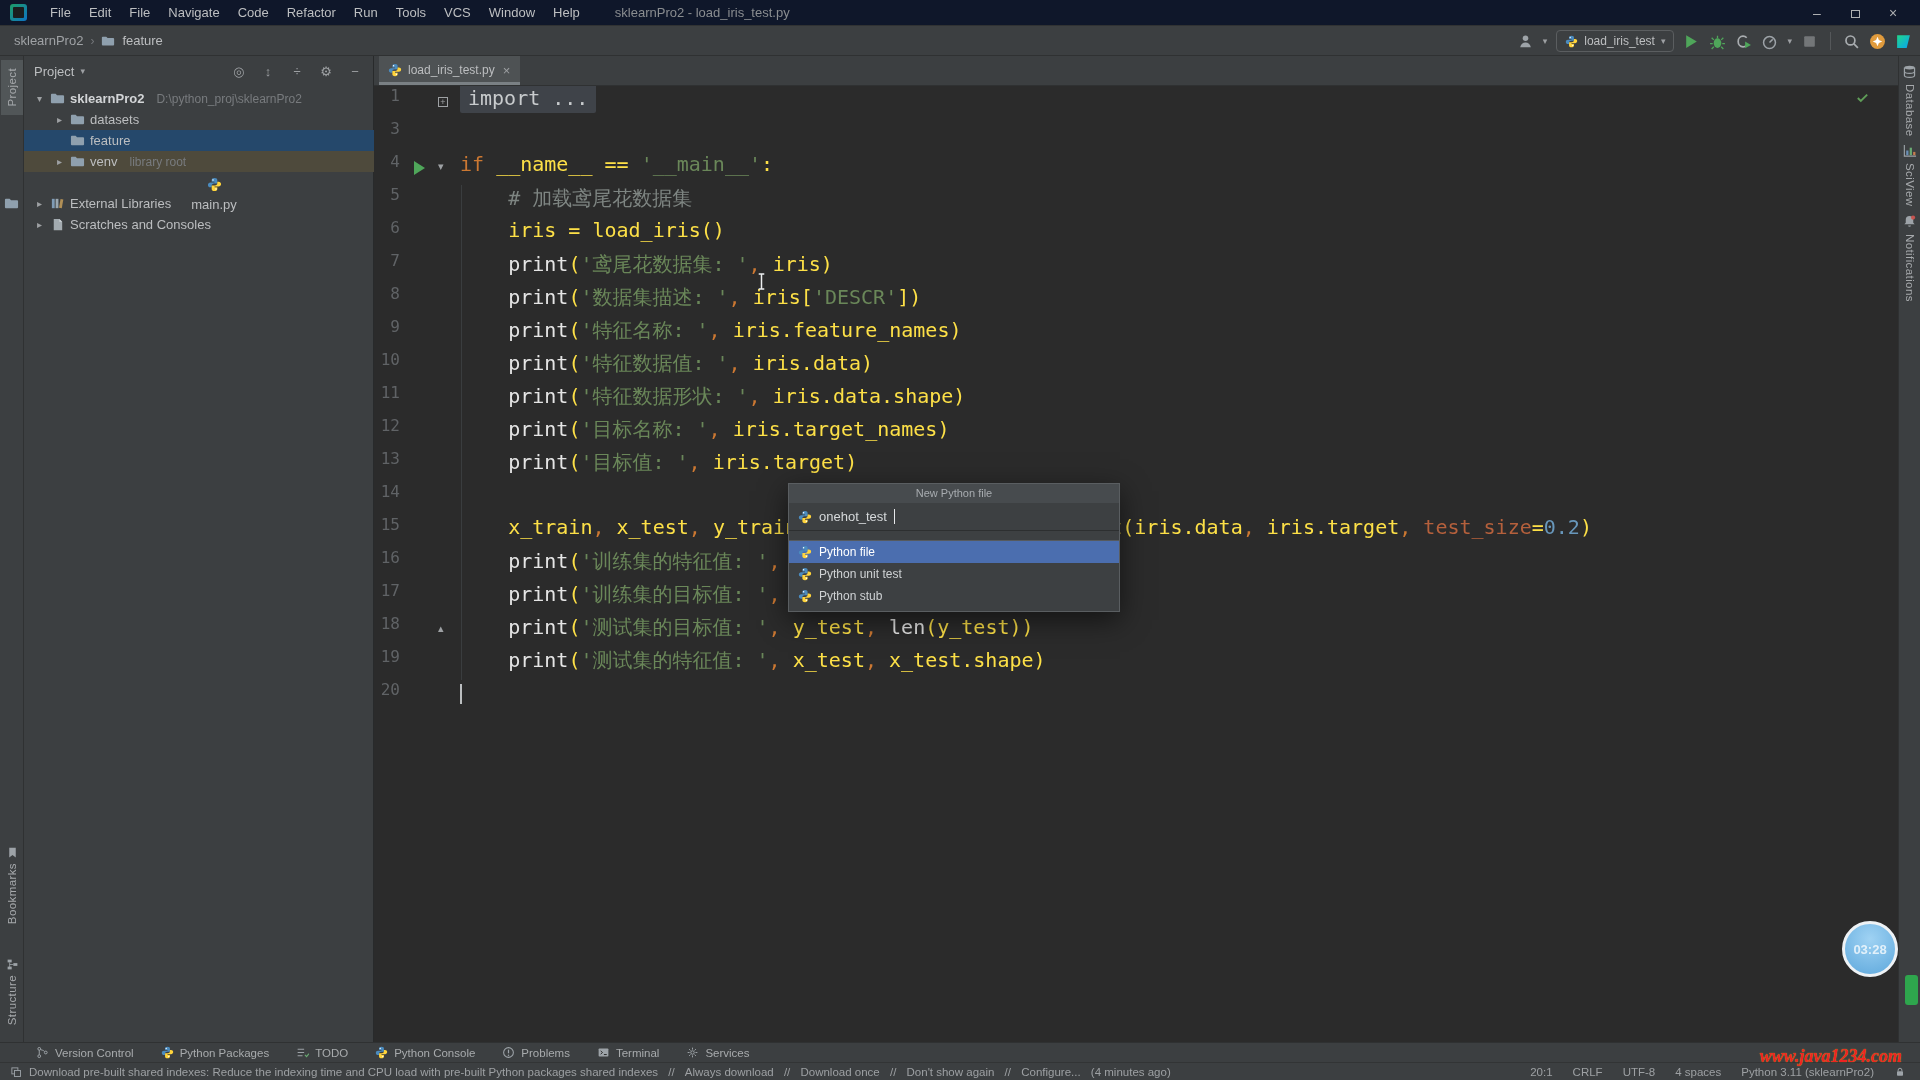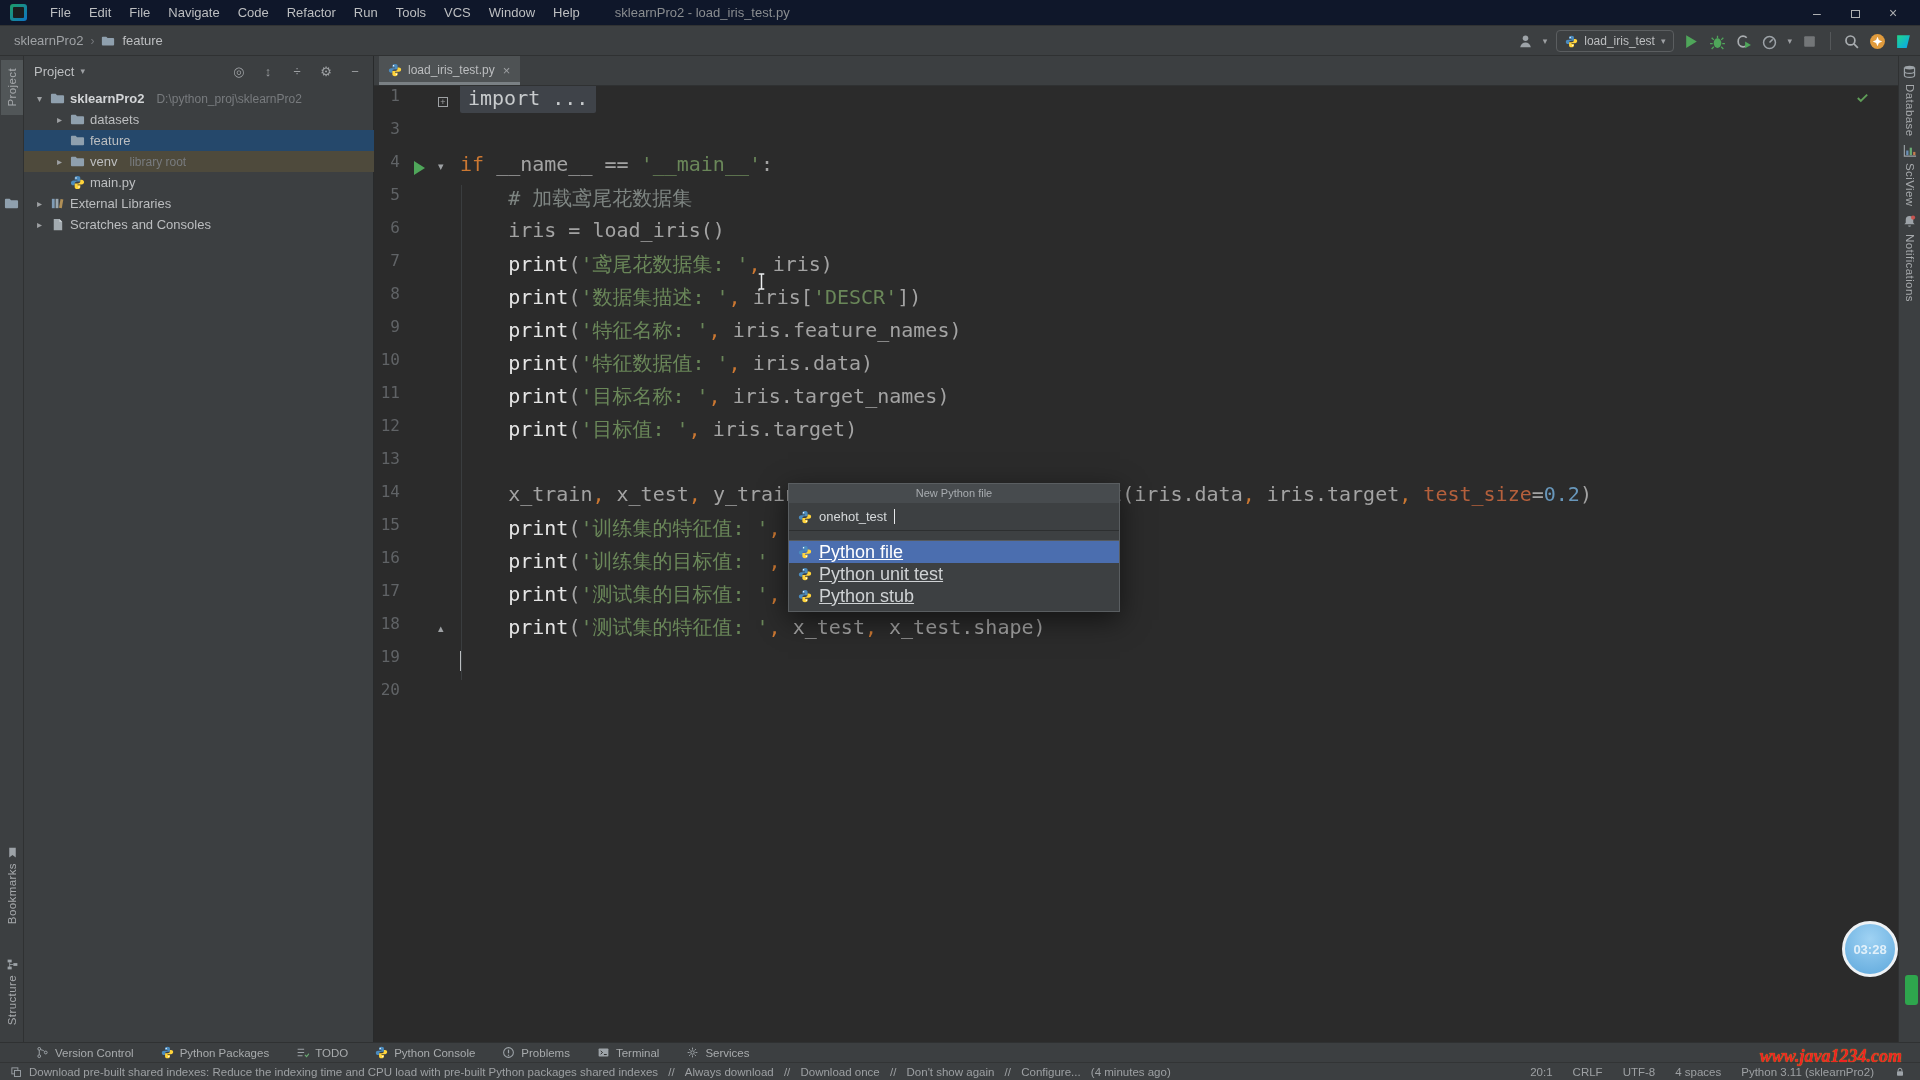--- a/index.html
+++ b/index.html
@@ -78,21 +78,21 @@
     color:#606366; font:16px "DejaVu Sans Mono", monospace; }
   #gmarks { position:absolute; left:0; top:0; }
   .grun { position:absolute; left:40px; width:0; height:0;
     border-left:11px solid #4fa65a; border-top:7px solid transparent; border-bottom:7px solid transparent; }
   .gfold { position:absolute; left:64px; color:#9ea1a4; font-size:11px; }
   .gfoldbox { position:absolute; left:64px; width:10px; height:10px; border:1px solid #9ea1a4;
     color:#9ea1a4; font-size:9px; line-height:8px; text-align:center; }
   #code { position:absolute; left:0; top:0; width:1524px; }
   .code-line { height:33px; line-height:33px; padding-left:86px; white-space:pre;
     font:20px "DejaVu Sans Mono", monospace; color:#a9b7c6; }
-  .tk-d { color:#a3a3a3; } .tk-k { color:#cc7832; } .tk-s { color:#6a8759; }
+  .tk-d { color:#fde047; } .tk-k { color:#cc7832; } .tk-s { color:#6a8759; }
   .tk-c { color:#7e8582; } .tk-b { color:#e5e5e5; } .tk-n { color:#6897bb; }
   .tk-p { color:#b5603c; } .tk-o { color:#cc7832; }
   .tk-fold { background:#3f4349; color:#c8cbcd; padding:3px 8px; border-radius:2px; }
   .indent-guide { position:absolute; left:87px; top:99px; width:1px; height:495px; background:#3a3d3f; }
   .text-caret { display:inline-block; width:2px; height:20px; background:#bbbec0; vertical-align:middle; }
   .check { position:absolute; right:28px; top:4px; width:15px; height:15px; }
   .ibeam { position:absolute; left:381px; top:186px; width:13px; height:19px; z-index:40; }
 
   
   .rightstrip { position:absolute; right:0; top:56px; width:22px; height:986px; background:#3c3f41;
@@ -107,21 +107,21 @@
   .pu-title { height:19px; line-height:19px; text-align:center; background:#474b4e;
     color:#a8acb0; font-size:11px; }
   .pu-input { height:28px; display:flex; align-items:center; gap:7px; padding:0 9px;
     border-bottom:1px solid #2d2f30; }
   .pu-input .val { color:#d6d9db; font-size:13px; }
   .pu-input .icon { width:14px; height:14px; }
   .pu-caret { width:1px; height:15px; background:#e6e8ea; }
   .pu-gap { height:9px; }
   .pu-sep { height:1px; background:#565a5e; }
   .pu-opt { height:22px; display:flex; align-items:center; gap:7px; padding:0 9px; }
-  .pu-opt .lbl { color:#cfd2d4; font-size:18px;text-decoration:underline; }
+  .pu-opt .lbl { color:#cfd2d4; font-size:12px; }
   .pu-opt.selected { background:#4b6eaf; }
   .pu-opt.selected .lbl { color:#ffffff; }
   .pu-opt .icon { width:14px; height:14px; }
   .pu-pad { height:4px; }
 
   
   .bottombar { position:absolute; left:0; top:1042px; width:1920px; height:20px; background:#3c3f41;
     border-top:1px solid #2f3132; display:flex; align-items:center; padding-left:36px; gap:27px; z-index:10; }
   .bb-item { display:flex; align-items:center; gap:6px; }
   .bb-item .lbl { color:#a8abad; font-size:11.5px; }
@@ -336,21 +336,21 @@
         <div class="tree-row library" style="padding-left: 30px;">
           <span class="chev">▸</span>
           <span class="icon" style="width:15px;height:15px">
             <svg viewBox="0 0 16 16">
               <path d="M1 4c0-.6.4-1 1-1h4l1.5 1.6H14c.6 0 1 .4 1 1V12c0 .6-.4 1-1 1H2c-.6 0-1-.4-1-1z" fill="#8fa0ae"></path>
             </svg>
           </span>
           <span class="tlabel">venv</span>
           <span class="textra">library root</span>
         </div>
-        <div class="tree-row" style="padding-left: 30px;">
+        <div class="tree-row" style="padding-left: 30px; flex-direction: column;">
           <span class="chev"></span>
           <span class="icon" style="width:15px;height:15px">
             <svg viewBox="0 0 16 16">
               <path fill="#4b8bbe" d="M8 1C5.8 1 5 2 5 3.2V5h3v.9H3.6C2.1 5.9 1 7 1 8.5S2.1 11 3.6 11H5V9.4C5 8 6.1 7 7.5 7H11V3.2C11 2 10.2 1 8 1z"></path>
               <path fill="#ffd43b" d="M8 15c2.2 0 3-1 3-2.2V11H8v-.9h4.4c1.5 0 2.6-1.1 2.6-2.6S13.9 5 12.4 5H11v1.6C11 8 9.9 9 8.5 9H5v3.8C5 14 5.8 15 8 15z"></path>
               <circle cx="6.4" cy="3.1" r=".8" fill="#fff"></circle>
               <circle cx="9.6" cy="12.9" r=".8" fill="#fff"></circle>
             </svg>
           </span>
           <span class="tlabel">main.py</span>
@@ -425,20 +425,21 @@
       <div id="code">
           <div class="code-line"><span class="tk-fold">import ...</span></div>
           <div class="code-line"></div>
           <div class="code-line"><span class="tk-k">if </span><span class="tk-d">__name__</span><span class="tk-d"> == </span><span class="tk-s">'__main__'</span><span class="tk-d">:</span></div>
           <div class="code-line"><span class="tk-d">    </span><span class="tk-c"># 加载鸢尾花数据集</span></div>
           <div class="code-line"><span class="tk-d">    iris = load_iris()</span></div>
           <div class="code-line"><span class="tk-d">    </span><span class="tk-b">print</span><span class="tk-d">(</span><span class="tk-s">'鸢尾花数据集: '</span><span class="tk-o">,</span><span class="tk-d"> iris)</span></div>
           <div class="code-line"><span class="tk-d">    </span><span class="tk-b">print</span><span class="tk-d">(</span><span class="tk-s">'数据集描述: '</span><span class="tk-o">,</span><span class="tk-d"> iris[</span><span class="tk-s">'DESCR'</span><span class="tk-d">])</span></div>
           <div class="code-line"><span class="tk-d">    </span><span class="tk-b">print</span><span class="tk-d">(</span><span class="tk-s">'特征名称: '</span><span class="tk-o">,</span><span class="tk-d"> iris.feature_names)</span></div>
           <div class="code-line"><span class="tk-d">    </span><span class="tk-b">print</span><span class="tk-d">(</span><span class="tk-s">'特征数据值: '</span><span class="tk-o">,</span><span class="tk-d"> iris.data)</span></div>
+          <div class="code-line"><span class="tk-d">    </span><span class="tk-b">print</span><span class="tk-d">(</span><span class="tk-s">'特征数据形状: '</span><span class="tk-o">,</span><span class="tk-d"> iris.data.shape)</span></div>
           <div class="code-line"><span class="tk-d">    </span><span class="tk-b">print</span><span class="tk-d">(</span><span class="tk-s">'目标名称: '</span><span class="tk-o">,</span><span class="tk-d"> iris.target_names)</span></div>
           <div class="code-line"><span class="tk-d">    </span><span class="tk-b">print</span><span class="tk-d">(</span><span class="tk-s">'目标值: '</span><span class="tk-o">,</span><span class="tk-d"> iris.target)</span></div>
           <div class="code-line"></div>
           <div class="code-line"><span class="tk-d">    x_train</span><span class="tk-o">,</span><span class="tk-d"> x_test</span><span class="tk-o">,</span><span class="tk-d"> y_train</span><span class="tk-o">,</span><span class="tk-d"> y_test = train_test_split(iris.data</span><span class="tk-o">,</span><span class="tk-d"> iris.target</span><span class="tk-o">,</span><span class="tk-d"> </span><span class="tk-p">test_size</span><span class="tk-d">=</span><span class="tk-n">0.2</span><span class="tk-d">)</span></div>
           <div class="code-line"><span class="tk-d">    </span><span class="tk-b">print</span><span class="tk-d">(</span><span class="tk-s">'训练集的特征值: '</span><span class="tk-o">,</span><span class="tk-d"> x_train</span><span class="tk-o">,</span><span class="tk-d"> x_train.shape)</span></div>
           <div class="code-line"><span class="tk-d">    </span><span class="tk-b">print</span><span class="tk-d">(</span><span class="tk-s">'训练集的目标值: '</span><span class="tk-o">,</span><span class="tk-d"> y_train</span><span class="tk-o">,</span><span class="tk-d"> len(y_train))</span></div>
           <div class="code-line"><span class="tk-d">    </span><span class="tk-b">print</span><span class="tk-d">(</span><span class="tk-s">'测试集的目标值: '</span><span class="tk-o">,</span><span class="tk-d"> y_test</span><span class="tk-o">,</span><span class="tk-d"> </span><span class="tk-b">len</span><span class="tk-d">(y_test))</span></div>
           <div class="code-line"><span class="tk-d">    </span><span class="tk-b">print</span><span class="tk-d">(</span><span class="tk-s">'测试集的特征值: '</span><span class="tk-o">,</span><span class="tk-d"> x_test</span><span class="tk-o">,</span><span class="tk-d"> x_test.shape)</span></div>
           <div class="code-line"><span class="text-caret"></span></div>
         </div>

